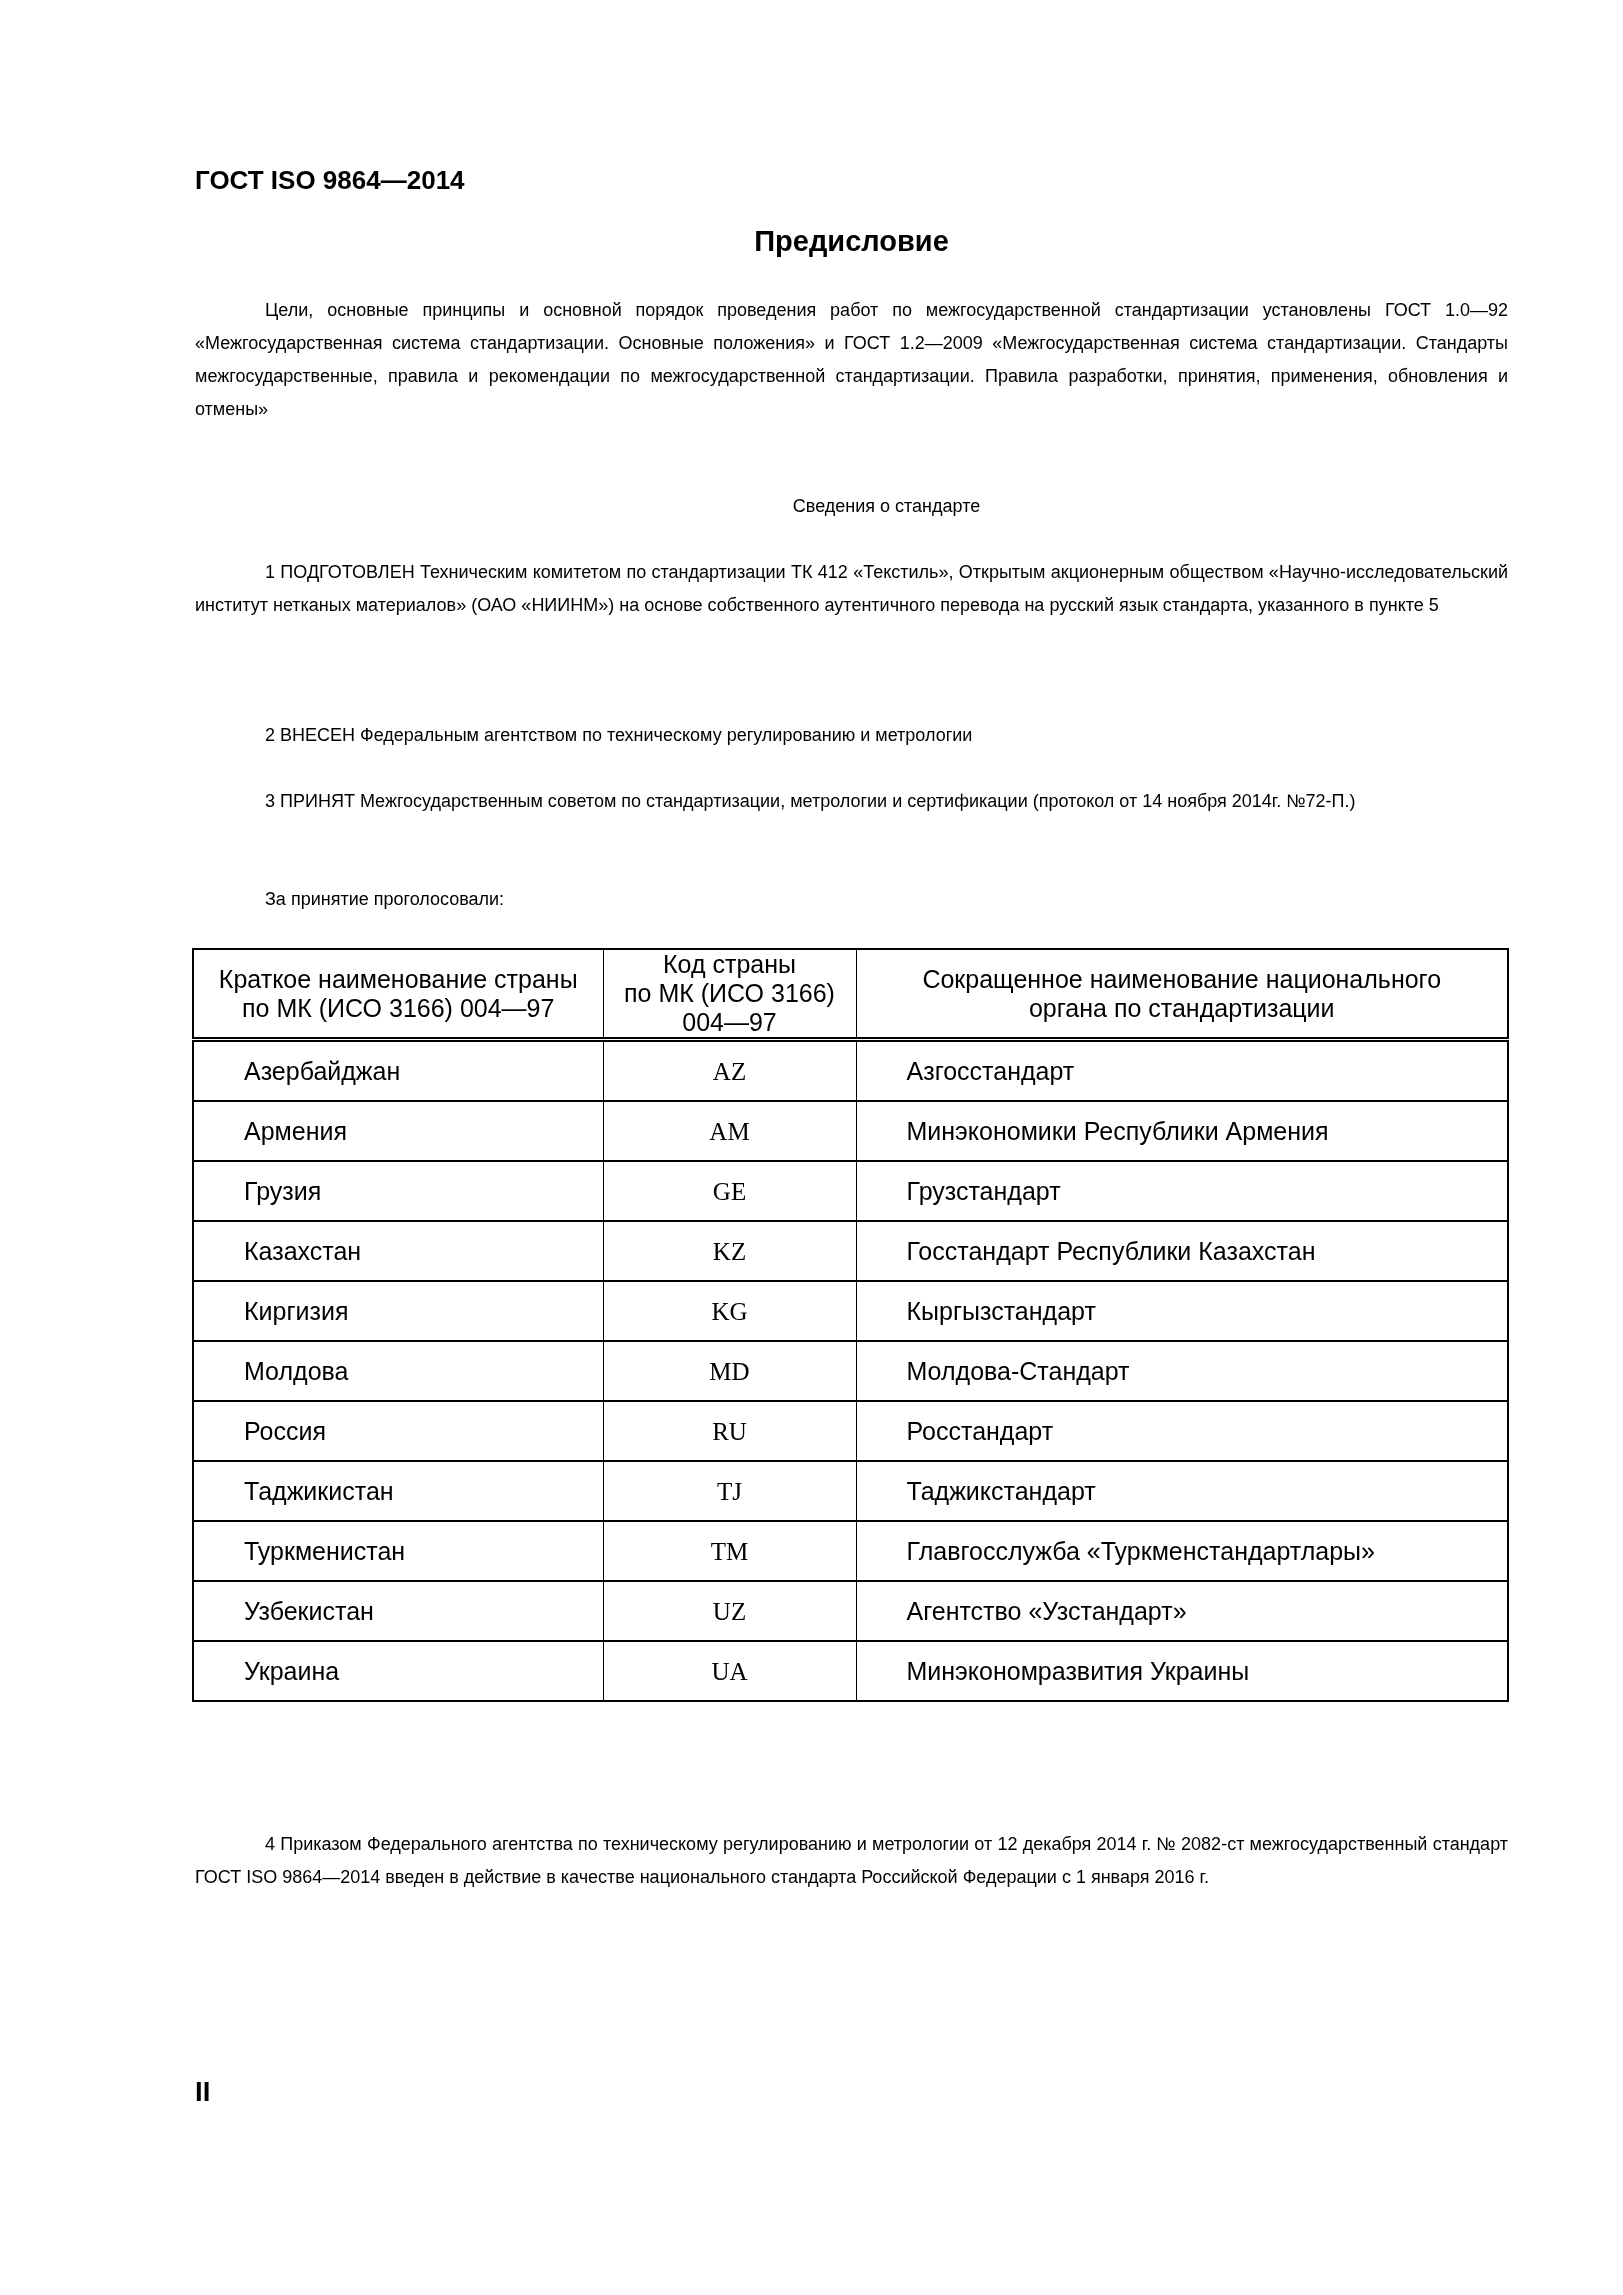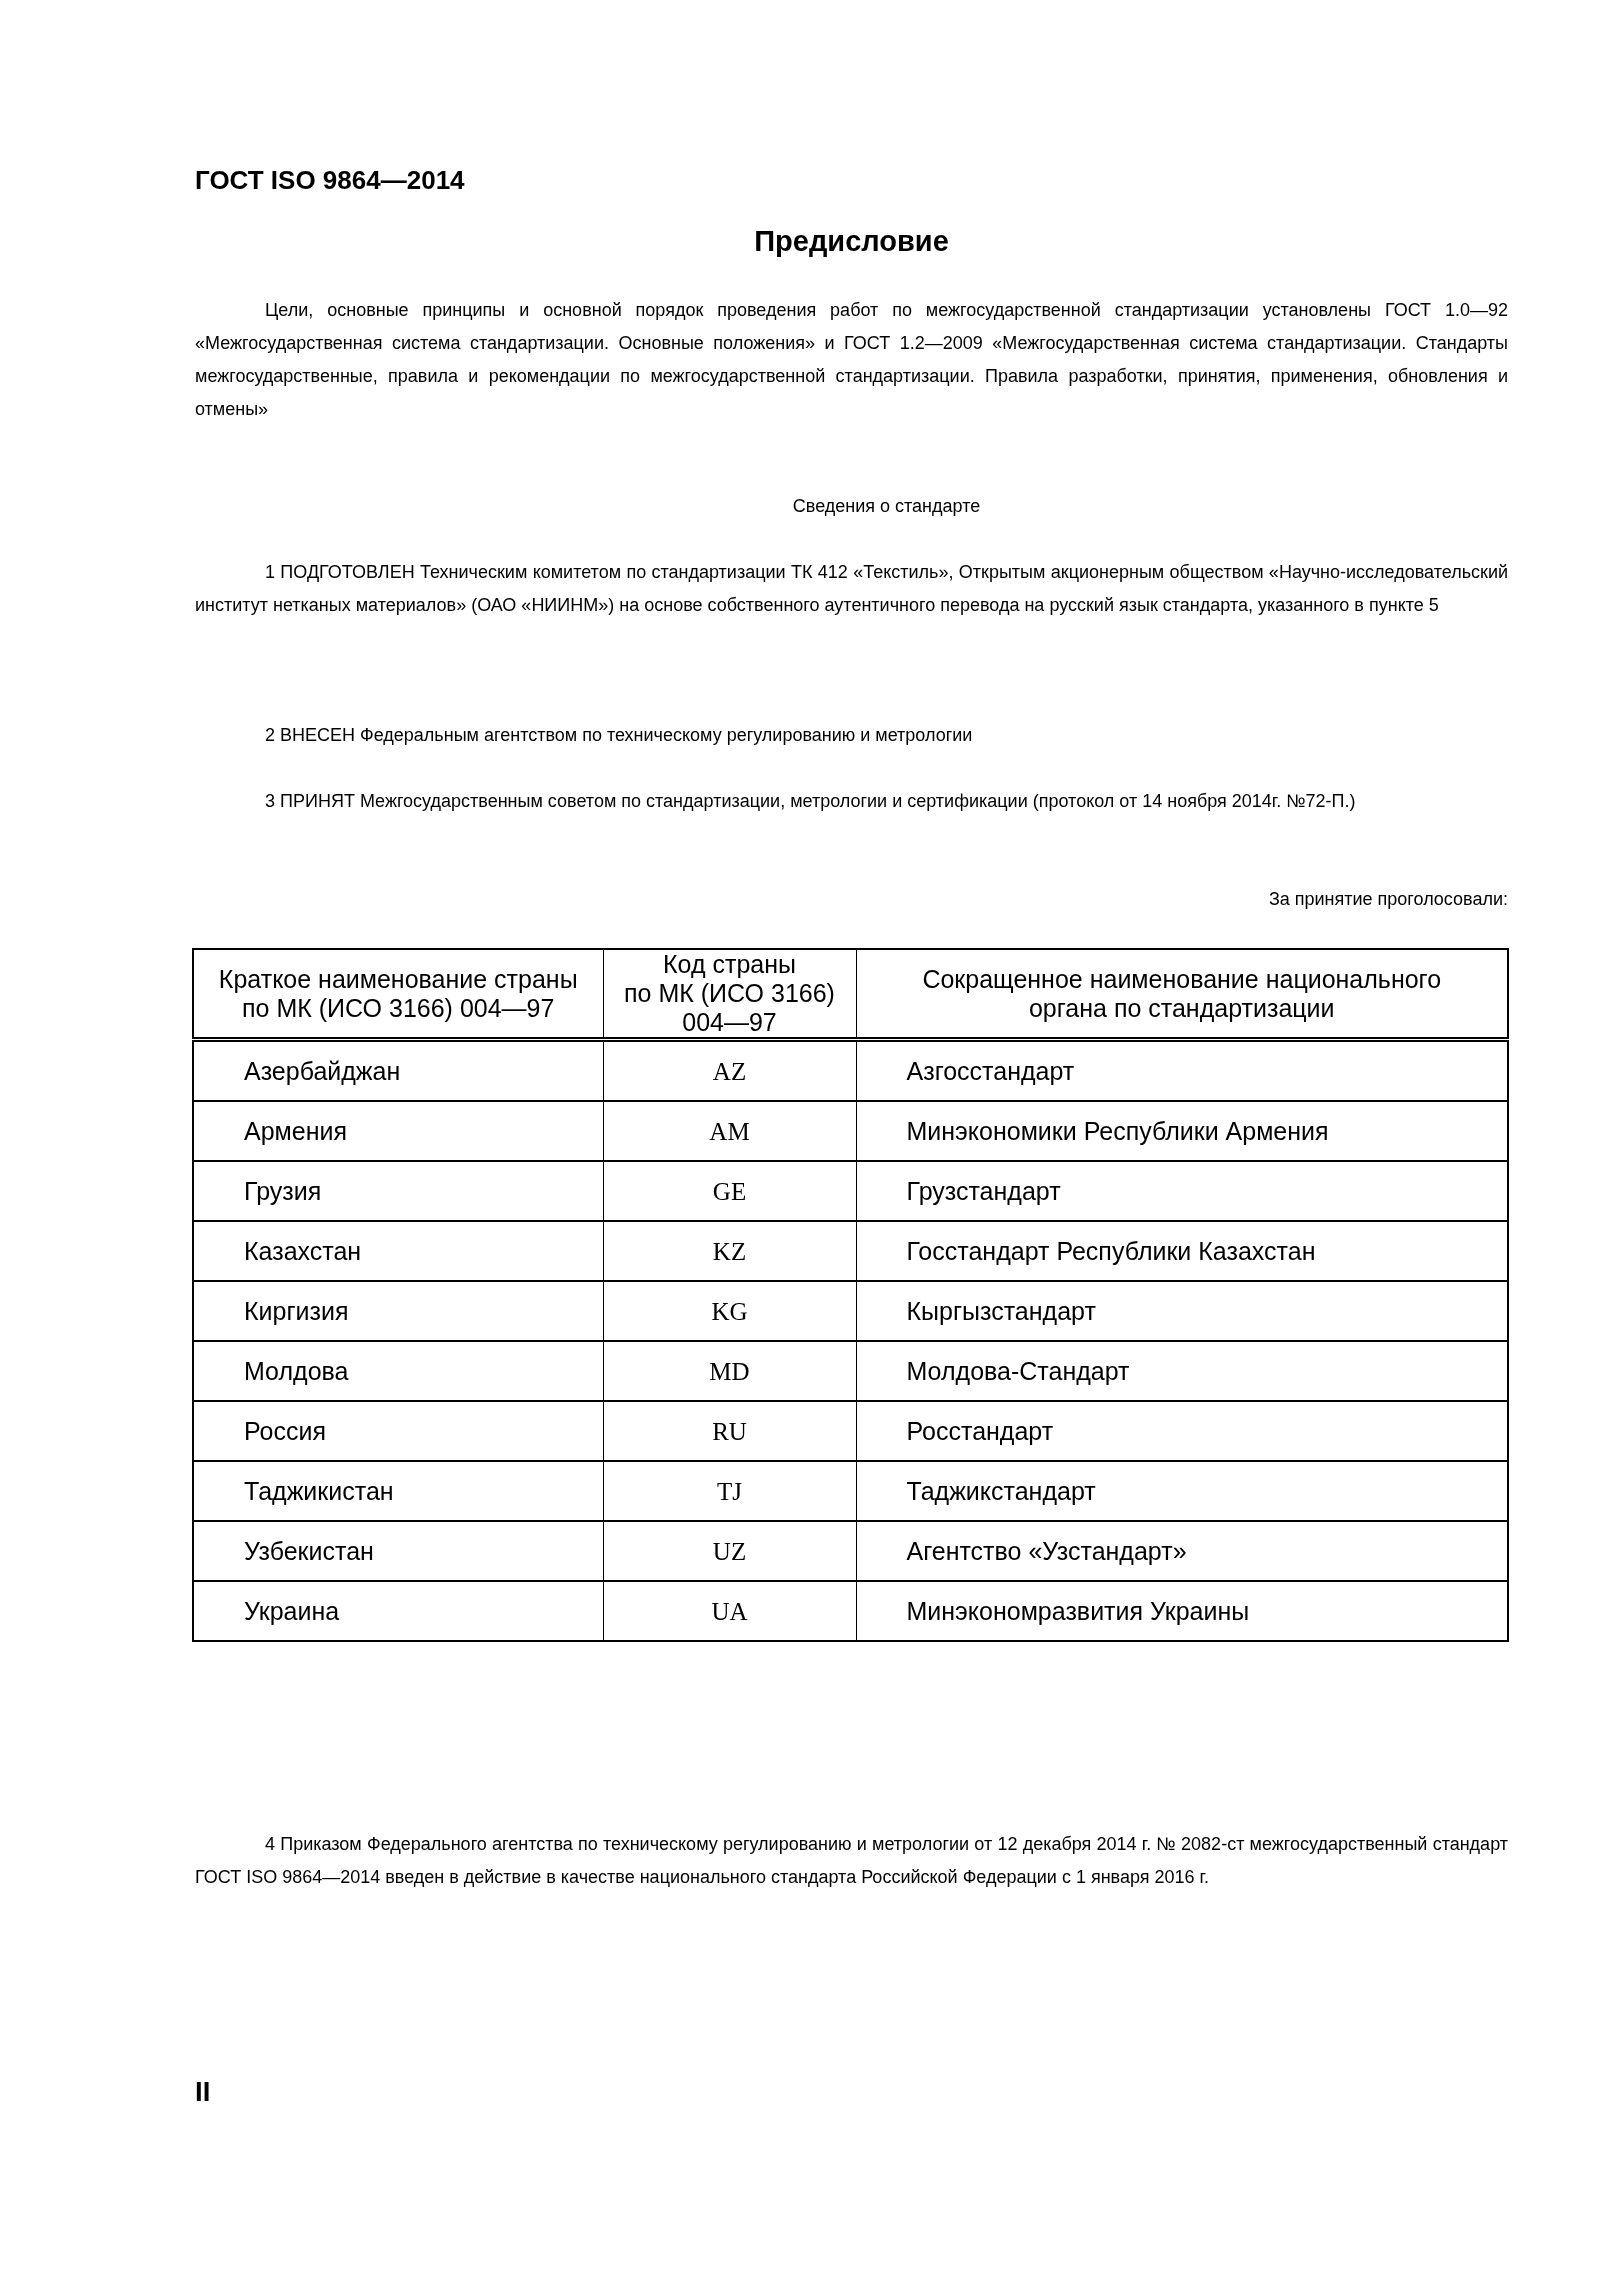--- a/index.html
+++ b/index.html
@@ -30,21 +30,21 @@
 <body>
 
 <div class="doc-code">ГОСТ ISO 9864—2014</div>
 <div class="title">Предисловие</div>
 
 <p class="blk just" style="top:294px;margin:0;">Цели, основные принципы и основной порядок проведения работ по межгосударственной стандартизации установлены ГОСТ 1.0—92 «Межгосударственная система стандартизации. Основные положения» и ГОСТ 1.2—2009 «Межгосударственная система стандартизации. Стандарты межгосударственные, правила и рекомендации по межгосударственной стандартизации. Правила разработки, принятия, применения, обновления и отмены»</p>
 <p class="blk ind" style="top:490px;margin:0;text-align:center;">Сведения о стандарте</p>
 <p class="blk just" style="top:556px;margin:0;">1 ПОДГОТОВЛЕН Техническим комитетом по стандартизации ТК 412 «Текстиль», Открытым акционерным обществом «Научно-исследовательский институт нетканых материалов» (ОАО «НИИНМ») на основе собственного аутентичного перевода на русский язык стандарта, указанного в пункте 5</p>
 <p class="blk ind" style="top:719px;margin:0;">2 ВНЕСЕН Федеральным агентством по техническому регулированию и метрологии</p>
 <p class="blk just" style="top:785px;margin:0;">3 ПРИНЯТ Межгосударственным советом по стандартизации, метрологии и сертификации (протокол от 14 ноября 2014г. №72-П.)</p>
-<p class="blk ind" style="top:883px;margin:0;text-align:right;">За принятие проголосовали:</p>
+<p class="blk ind" style="top:883px;margin:0;">За принятие проголосовали:</p>
 
 <table class="voters">
   <colgroup>
       <col class="c1">
       <col class="c2">
       <col class="c3">
     </colgroup>
   <thead>
     <tr>
       <th>
@@ -96,20 +96,25 @@
         <td class="name">Россия</td>
         <td class="code">RU</td>
         <td class="body">Росстандарт</td>
       </tr>
       <tr>
         <td class="name">Таджикистан</td>
         <td class="code">TJ</td>
         <td class="body">Таджикстандарт</td>
       </tr>
       <tr>
+        <td class="name">Туркменистан</td>
+        <td class="code">TM</td>
+        <td class="body">Главгосслужба «Туркменстандартлары»</td>
+      </tr>
+      <tr>
         <td class="name">Узбекистан</td>
         <td class="code">UZ</td>
         <td class="body">Агентство «Узстандарт»</td>
       </tr>
       <tr>
         <td class="name">Украина</td>
         <td class="code">UA</td>
         <td class="body">Минэкономразвития Украины</td>
       </tr>
     </tbody>

